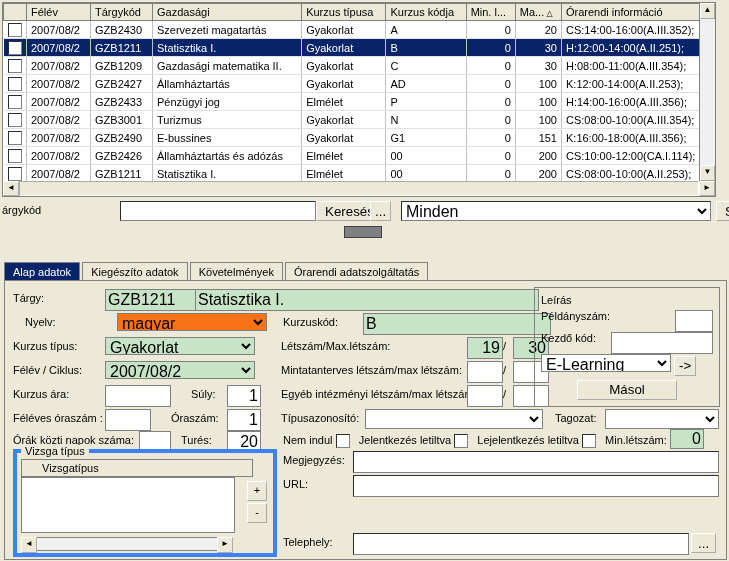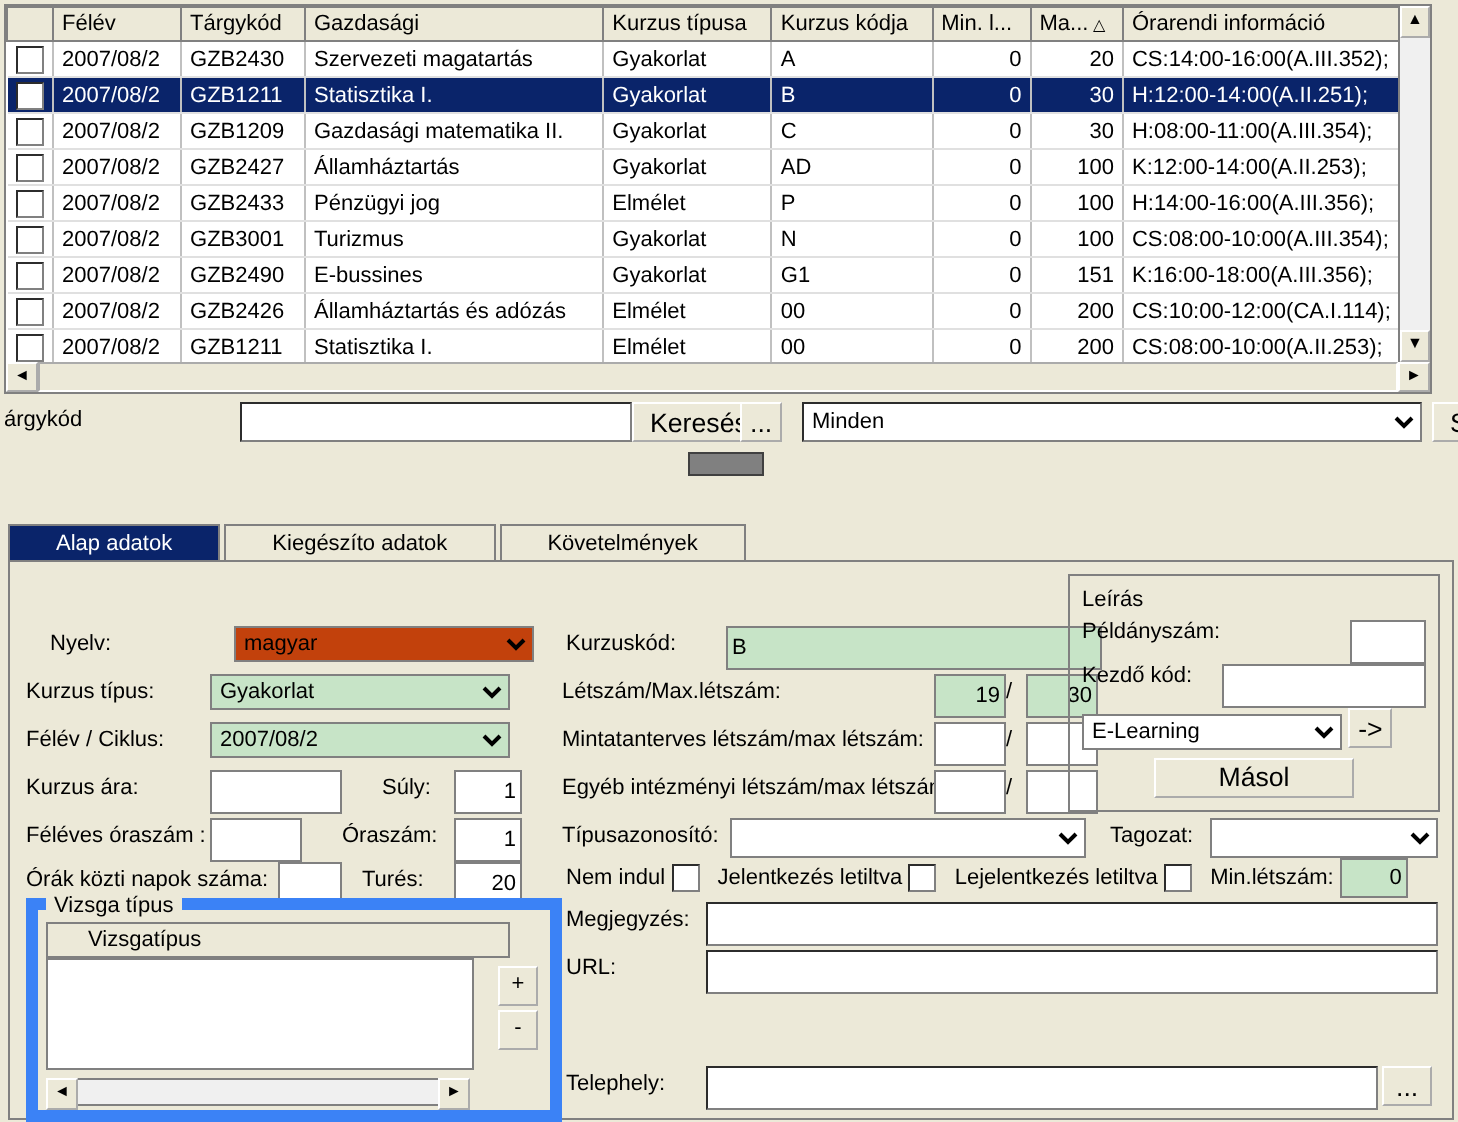--- a/index.html
+++ b/index.html
@@ -21,21 +21,21 @@
 
 .srow{position:absolute;left:0;top:200px;width:729px;height:22px}
 .srow .lbl{position:absolute;left:2px;top:4px}
 .srow input.txt{position:absolute;left:120px;top:1px;width:190px;height:16px;border:1px inset #808080;background:#fff}
 .srow .btn{position:absolute;top:1px;height:20px;background:#ece9d8;border:1px outset #fff;padding:0 8px}
 .srow select{position:absolute;left:401px;top:1px;width:310px;height:20px;border:1px inset #808080;background:#fff}
 
 .grip{position:absolute;left:344px;top:226px;width:36px;height:10px;background:#808080;border:1px solid #404040}
 
 .tabs{position:absolute;left:4px;top:262px;width:440px;height:20px}
-.tabs .tab{display:inline-block;padding:3px 23px;border:1px solid #808080;border-bottom:none;background:#ece9d8;margin-right:-1px;position:relative}
+.tabs .tab{display:inline-block;padding:3px 8px;border:1px solid #808080;border-bottom:none;background:#ece9d8;margin-right:-1px;position:relative}
 .tabs .tab.act{background:#0a246a;color:#fff}
 .panel{position:absolute;left:4px;top:280px;width:721px;height:278px;border:1px solid #808080;background:#ece9d8}
 .frow{height:22px;position:relative;margin-bottom:2px}
 .flbl{position:absolute;left:8px;top:3px;width:92px}
 .finp,.fsel{position:absolute;left:100px;top:0;height:18px;border:1px solid #808080;background:#fff}
 .fsel{width:150px;background:#c7e4c7}
 .green{background:#c7e4c7!important}
 .frow .r2{position:absolute;left:266px;top:3px}
 .frow .r2i{position:absolute;left:346px;top:0;height:18px;border:1px solid #808080}
 .rightbox{position:absolute;right:6px;top:6px;width:172px;border:1px solid #808080;padding:6px}
@@ -43,29 +43,29 @@
 .rightbox input,.rightbox select{height:18px;border:1px solid #808080;background:#fff}
 .btn2{height:20px;background:#ece9d8;border:1px outset #fff;padding:0 8px}
 
 .ckrow{position:absolute;left:278px;top:148px;width:450px}
 .ck{width:12px;height:12px;border:1px inset #808080;display:inline-block;vertical-align:middle;background:#fff}
 
 .mrow{position:absolute;width:440px;height:20px}
 .mrow .ml{position:absolute;left:0;top:3px;width:76px}
 .mrow input{position:absolute;left:70px;top:0;height:18px;width:360px;border:1px inset #808080;background:#fff}
 
-.vbox{position:absolute;left:8px;top:168px;width:256px;height:100px;border:6px solid #3b82f6}
+.vbox{position:absolute;left:8px;top:168px;width:256px;height:100px;border:4px solid #3b82f6}
 .vbox .vtitle{position:absolute;left:4px;top:-8px;background:#ece9d8;padding:0 4px}
 .vbox .vhdr{position:absolute;left:4px;top:6px;width:210px;height:16px;background:#ece9d8;border:1px solid #808080;padding-left:20px;line-height:16px}
 .vbox .vlist{position:absolute;left:4px;top:24px;width:212px;height:54px;background:#fff;border:1px solid #808080}
 .vbox .vpm{position:absolute;right:6px;width:18px;height:18px;border:1px outset #fff;background:#ece9d8;text-align:center;line-height:16px}
 .vhscroll{position:absolute;left:4px;bottom:2px;width:212px;height:14px;display:flex}
 .vhscroll .b{width:14px;height:14px;border:1px outset #fff;background:#ece9d8;text-align:center;font-size:8px;line-height:12px}
 .vhscroll .t{flex:1;background:#f0f0f0;border-top:1px solid #808080;border-bottom:1px solid #808080}
-input,select{font-family:Tahoma,Arial,sans-serif;font-size:11px}
+input,select{font-family:Tahoma,Arial,sans-serif;font-size:16px}
 </style>
 </head>
 <body>
 <div class="win">
 
 <div class="tbl-wrap">
   <table class="tbl">
     <thead>
           <tr id="thead-row">
             <th class="chkcell"></th>
@@ -206,24 +206,29 @@
 
 <div class="tabs">
   <span class="tab act">Alap adatok</span>
   <span class="tab">Kiegészíto adatok</span>
   <span class="tab">Követelmények</span>
   <span class="tab">Órarendi adatszolgáltatás</span>
 </div>
 
 <div class="panel">
 
+  <div class="frow" style="position:absolute;left:0;top:8px;width:530px">
+    <span class="flbl">Tárgy:</span>
+    <input class="finp green" style="left: 100px; width: 88px;" readonly="" value="GZB1211">
+    <input class="finp green" style="left: 190px; width: 338px;" readonly="" value="Statisztika I.">
+  </div>
 
   <div class="frow" style="position:absolute;left:12px;top:32px;width:530px">
     <span class="flbl">Nyelv:</span>
-    <select class="fsel" style="background:#c2410c"><option>magyar</option></select>
+    <select class="fsel" style="background:#f97316"><option>magyar</option></select>
     <span class="r2">Kurzuskód:</span>
     <input class="r2i green" style="width: 182px;" value="B">
   </div>
 
   <div class="frow" style="position:absolute;left:0;top:56px;width:530px">
     <span class="flbl">Kurzus típus:</span>
     <select class="fsel"><option>Gyakorlat</option></select>
     <span class="r2" style="left:276px">Létszám/Max.létszám:</span>
     <input class="r2i green num" style="left: 462px; width: 30px; text-align: right;" readonly="" value="19">
     <span style="position:absolute;left:498px;top:3px">/</span>

